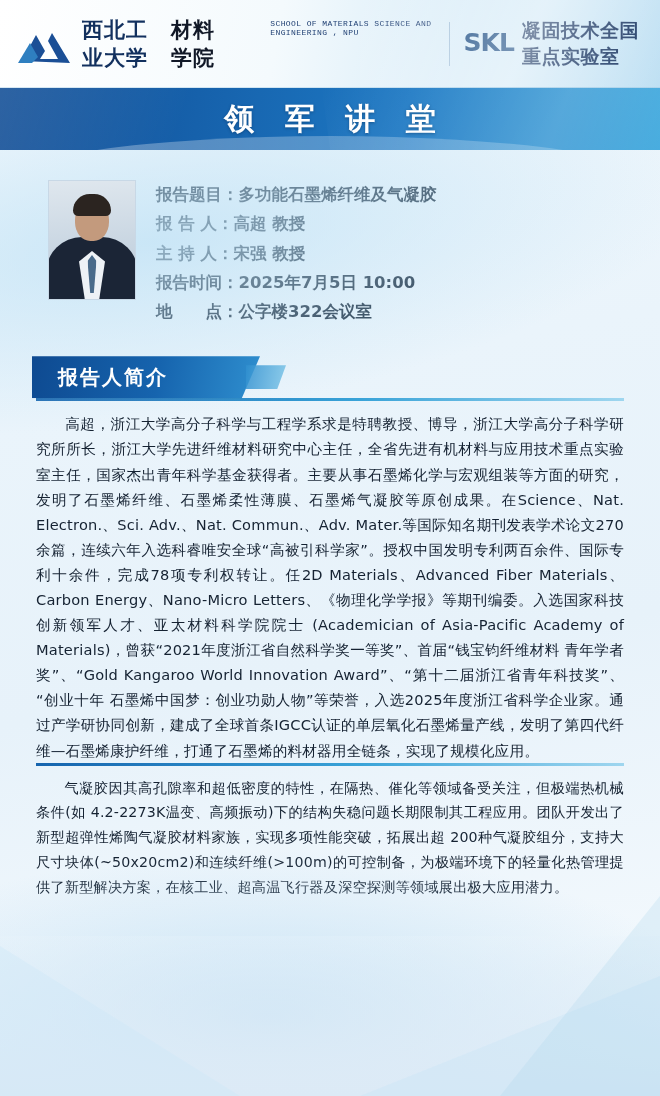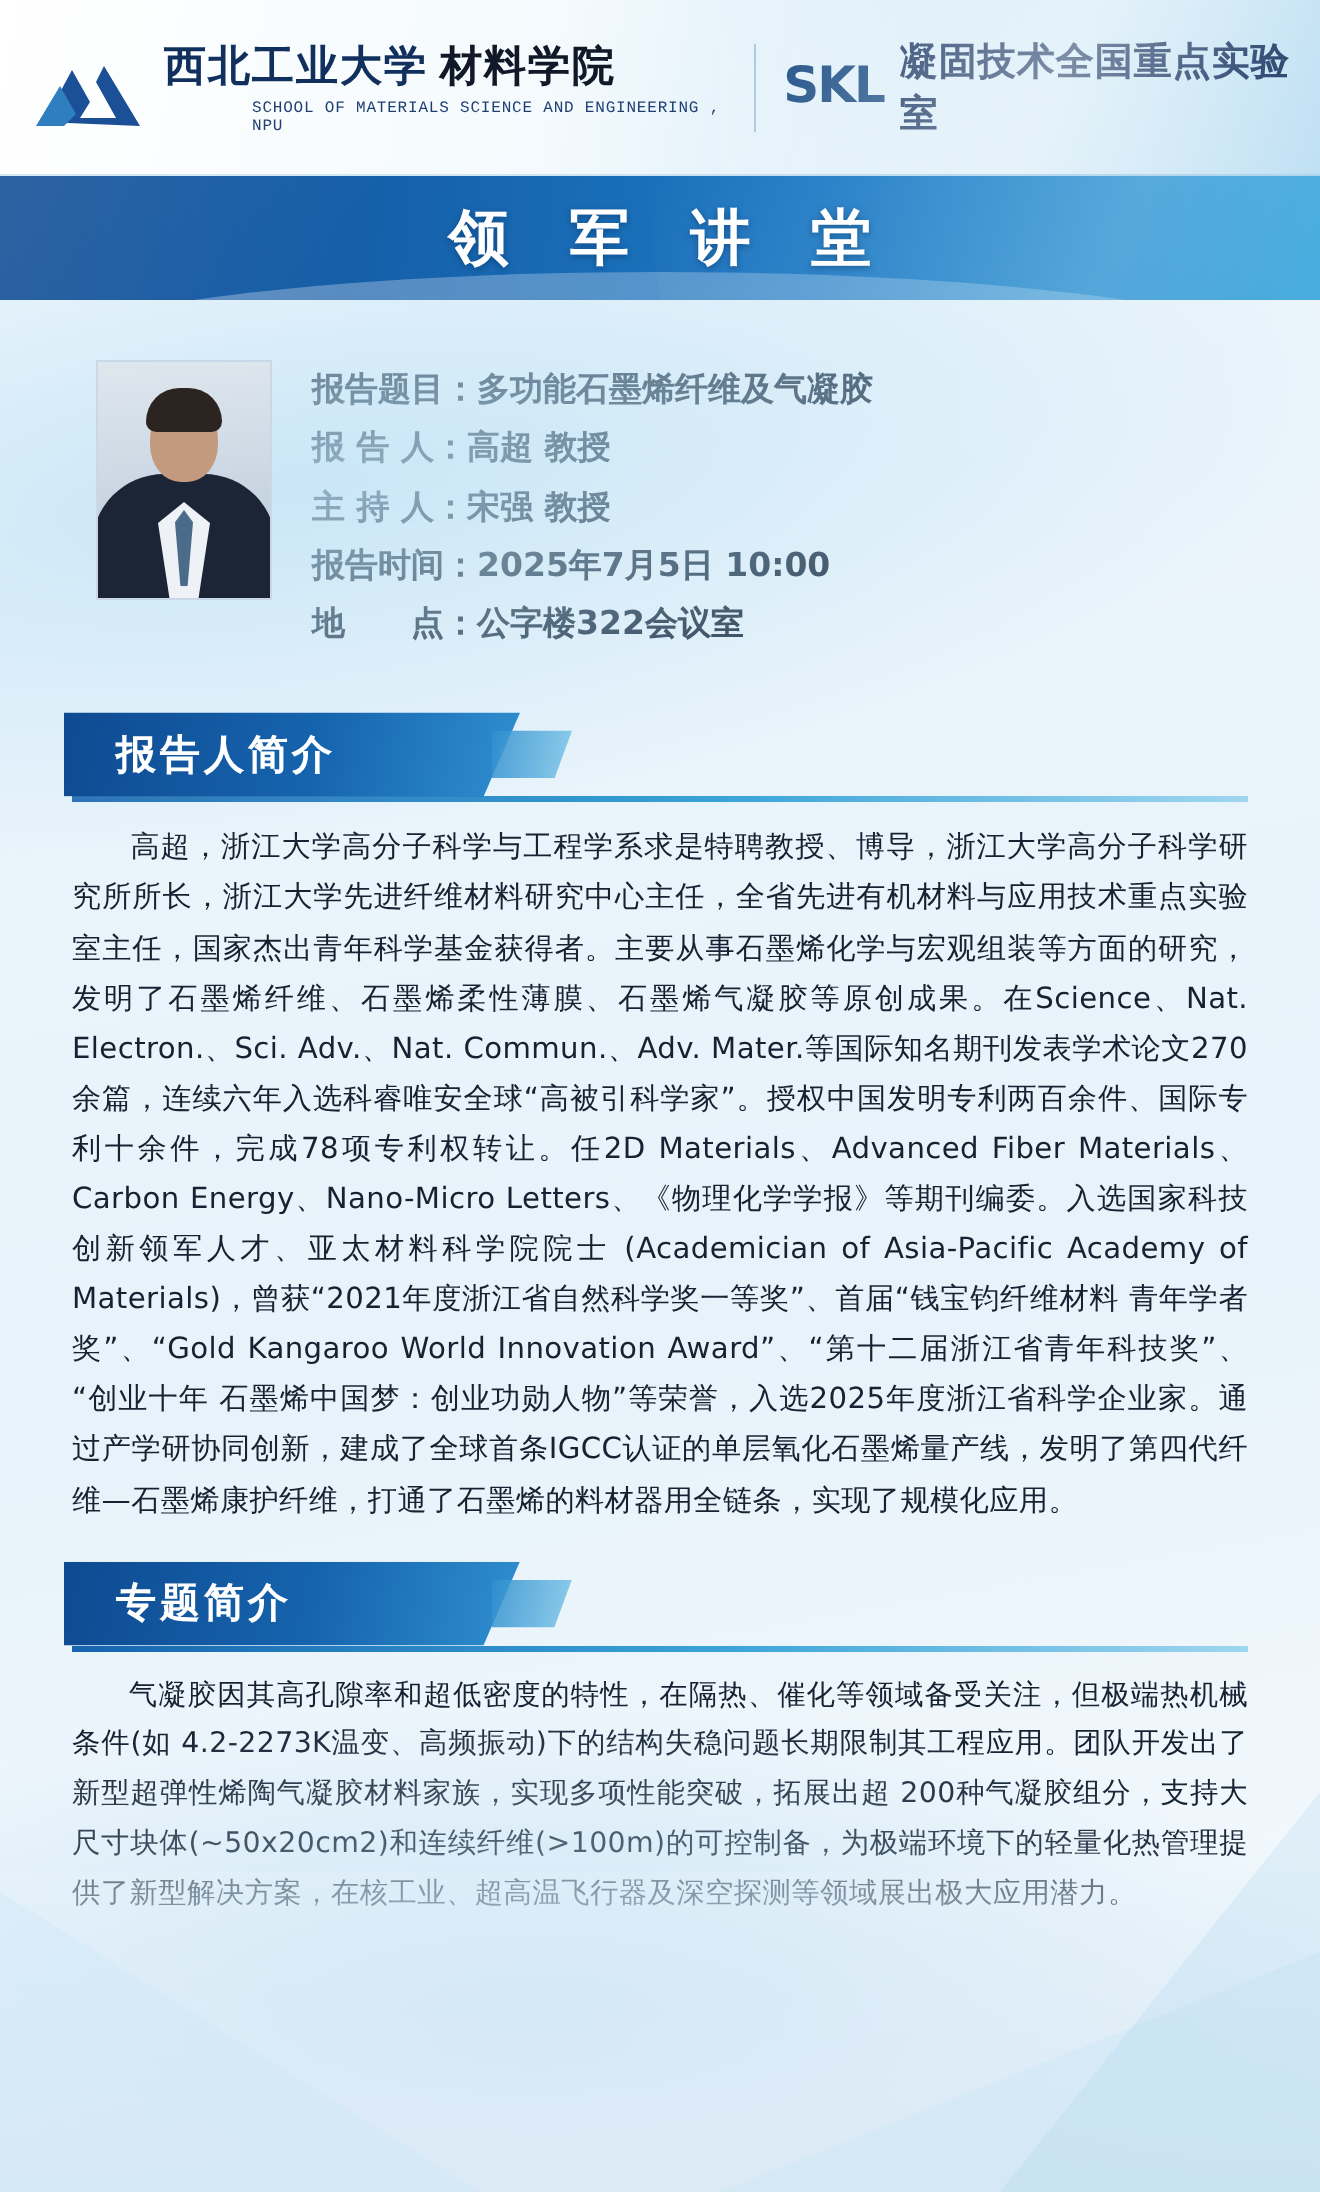--- a/index.html
+++ b/index.html
@@ -54,21 +54,21 @@
     padding: 0 14px 0 18px;
   }
   .header:after {
     content: ""; position: absolute; right: 0; top: 0; height: 100%; width: 300px;
     background: linear-gradient(115deg, rgba(255,255,255,0) 0%, rgba(255,255,255,0.45) 55%, rgba(255,255,255,0) 100%);
     pointer-events: none;
   }
   .logo-mark {
     width: 54px; height: 46px; flex: 0 0 auto; margin-right: 10px;
   }
-  .univ-block { display: flex; flex-direction: column; justify-content: center; }
+  .univ-block { display: flex; justify-content: center; }
   .univ-line1 {
     display: flex; align-items: baseline; gap: 6px;
   }
   .univ-name {
     font-family: "DejaVu Sans", sans-serif;
     font-size: 21px; font-weight: 700; color: #12305e; letter-spacing: 1px;
   }
   .univ-school {
     font-family: Liberation Sans, sans-serif;
     font-size: 21px; font-weight: 700; color: #111827; letter-spacing: 1px;
@@ -284,22 +284,17 @@
   </div>
 
   <div class="section-head">
     <div class="plate"></div>
     <div class="tail"></div>
     <div class="label">报告人简介</div>
   </div>
   <div class="section-rule"></div>
   <p class="para">高超，浙江大学高分子科学与工程学系求是特聘教授、博导，浙江大学高分子科学研究所所长，浙江大学先进纤维材料研究中心主任，全省先进有机材料与应用技术重点实验室主任，国家杰出青年科学基金获得者。主要从事石墨烯化学与宏观组装等方面的研究，发明了石墨烯纤维、石墨烯柔性薄膜、石墨烯气凝胶等原创成果。在Science、Nat. Electron.、Sci. Adv.、Nat. Commun.、Adv. Mater.等国际知名期刊发表学术论文270余篇，连续六年入选科睿唯安全球“高被引科学家”。授权中国发明专利两百余件、国际专利十余件，完成78项专利权转让。任2D Materials、Advanced Fiber Materials、Carbon Energy、Nano-Micro Letters、《物理化学学报》等期刊编委。入选国家科技创新领军人才、亚太材料科学院院士 (Academician of Asia-Pacific Academy of Materials)，曾获“2021年度浙江省自然科学奖一等奖”、首届“钱宝钧纤维材料 青年学者奖”、“Gold Kangaroo World Innovation Award”、“第十二届浙江省青年科技奖”、“创业十年 石墨烯中国梦：创业功勋人物”等荣誉，入选2025年度浙江省科学企业家。通过产学研协同创新，建成了全球首条IGCC认证的单层氧化石墨烯量产线，发明了第四代纤维—石墨烯康护纤维，打通了石墨烯的料材器用全链条，实现了规模化应用。</p>
 
-  <div class="section-head">
-    <div class="plate"></div>
-    <div class="tail"></div>
-    <div class="label">专题简介</div>
-  </div>
   <div class="section-rule"></div>
   <p class="para small">气凝胶因其高孔隙率和超低密度的特性，在隔热、催化等领域备受关注，但极端热机械条件(如 4.2-2273K温变、高频振动)下的结构失稳问题长期限制其工程应用。团队开发出了新型超弹性烯陶气凝胶材料家族，实现多项性能突破，拓展出超 200种气凝胶组分，支持大尺寸块体(~50x20cm2)和连续纤维(&gt;100m)的可控制备，为极端环境下的轻量化热管理提供了新型解决方案，在核工业、超高温飞行器及深空探测等领域展出极大应用潜力。</p>
 
   <div class="spacer-bottom"></div>
 </div>
 
 </body></html>

